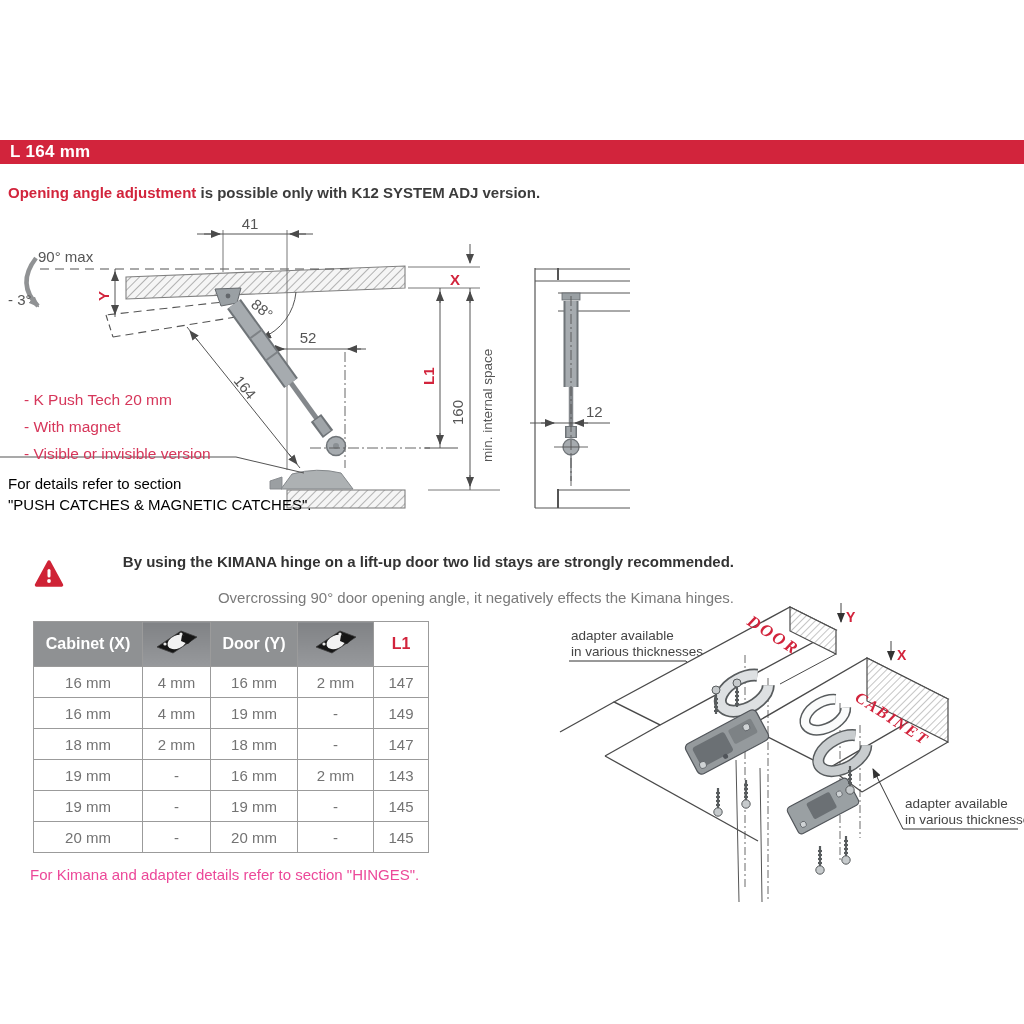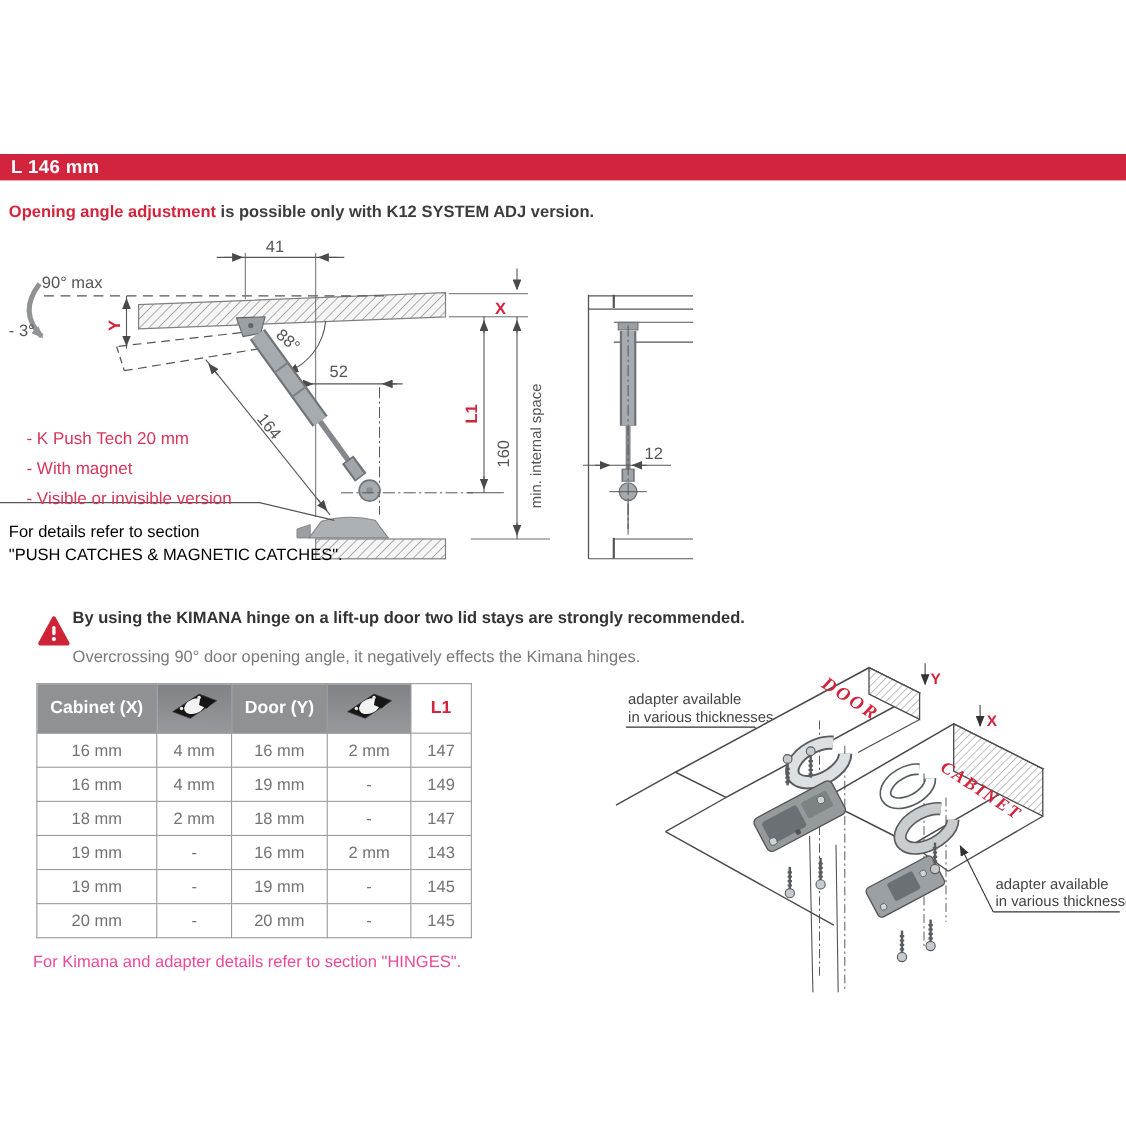--- a/index.html
+++ b/index.html
@@ -13,21 +13,21 @@
   .intro { position:absolute; top:184px; left:8px; font-size:15px; font-weight:bold; color:#3c3c3c; }
   .intro .link { color:#d2243c; }
 
   .svgabs { position:absolute; }
 
   .features { position:absolute; top:386px; left:24px; color:#d6365a; font-size:15.5px; line-height:27px; }
   .details-note { position:absolute; top:473px; left:8px; font-size:15px; color:#000000; line-height:21px; }
 
   .warning { position:absolute; top:551px; left:34px; width:700px; }
   .warning-icon { position:absolute; left:0; top:7px; width:30px; height:32px; }
-  .warning-texts { margin-left:32px; }
+  .warning-texts { margin-left:32px;text-align:right; }
   .warning-title { font-size:15px; font-weight:bold; color:#333; line-height:21px; }
   .warning-sub { font-size:15px; color:#7a7a7a; line-height:21px;margin-top:15px; }
 
   .spec-table { position:absolute; top:621px; left:33px; border-collapse:collapse; table-layout:fixed; }
   .spec-table th, .spec-table td { border:1px solid #9b9b9b; text-align:center; vertical-align:middle; padding:0; }
   .spec-table th { background:#8f9193; color:#fff; font-size:16px; height:44px; font-weight:bold; }
   .spec-table th.icon-col { background:linear-gradient(180deg,#808285,#97999c); }
   .spec-table th.l1-col { background:#fff; color:#d2243c; }
   .spec-table td { height:30px; font-size:15px; color:#737373; background:#fff; }
 
@@ -39,21 +39,21 @@
   .redlbl { font-size:15px; font-weight:bold; fill:#d2243c; }
   .isolbl { font-size:13.5px; fill:#444; }
   .isored { font-family:"Liberation Serif", serif; font-style:italic; font-weight:bold; fill:#d2243c; }
 </style>
 </head>
 <body>
 
 <div class="page">
 
   <div class="red-bar">
-    <span>L 146 mm</span>
+    <span>L 164 mm</span>
   </div>
 
   <div class="intro">
     <span class="link">Opening angle adjustment</span><span> is possible only with K12 SYSTEM ADJ version.</span>
   </div>
 
   <svg class="svgabs" style="left:0; top:208px;" width="640" height="312" viewBox="0 208 640 312">
     <defs>
       <pattern id="h45" width="6" height="6" patternUnits="userSpaceOnUse" patternTransform="rotate(45)">
         <rect width="6" height="6" fill="#f5f5f5"></rect>

